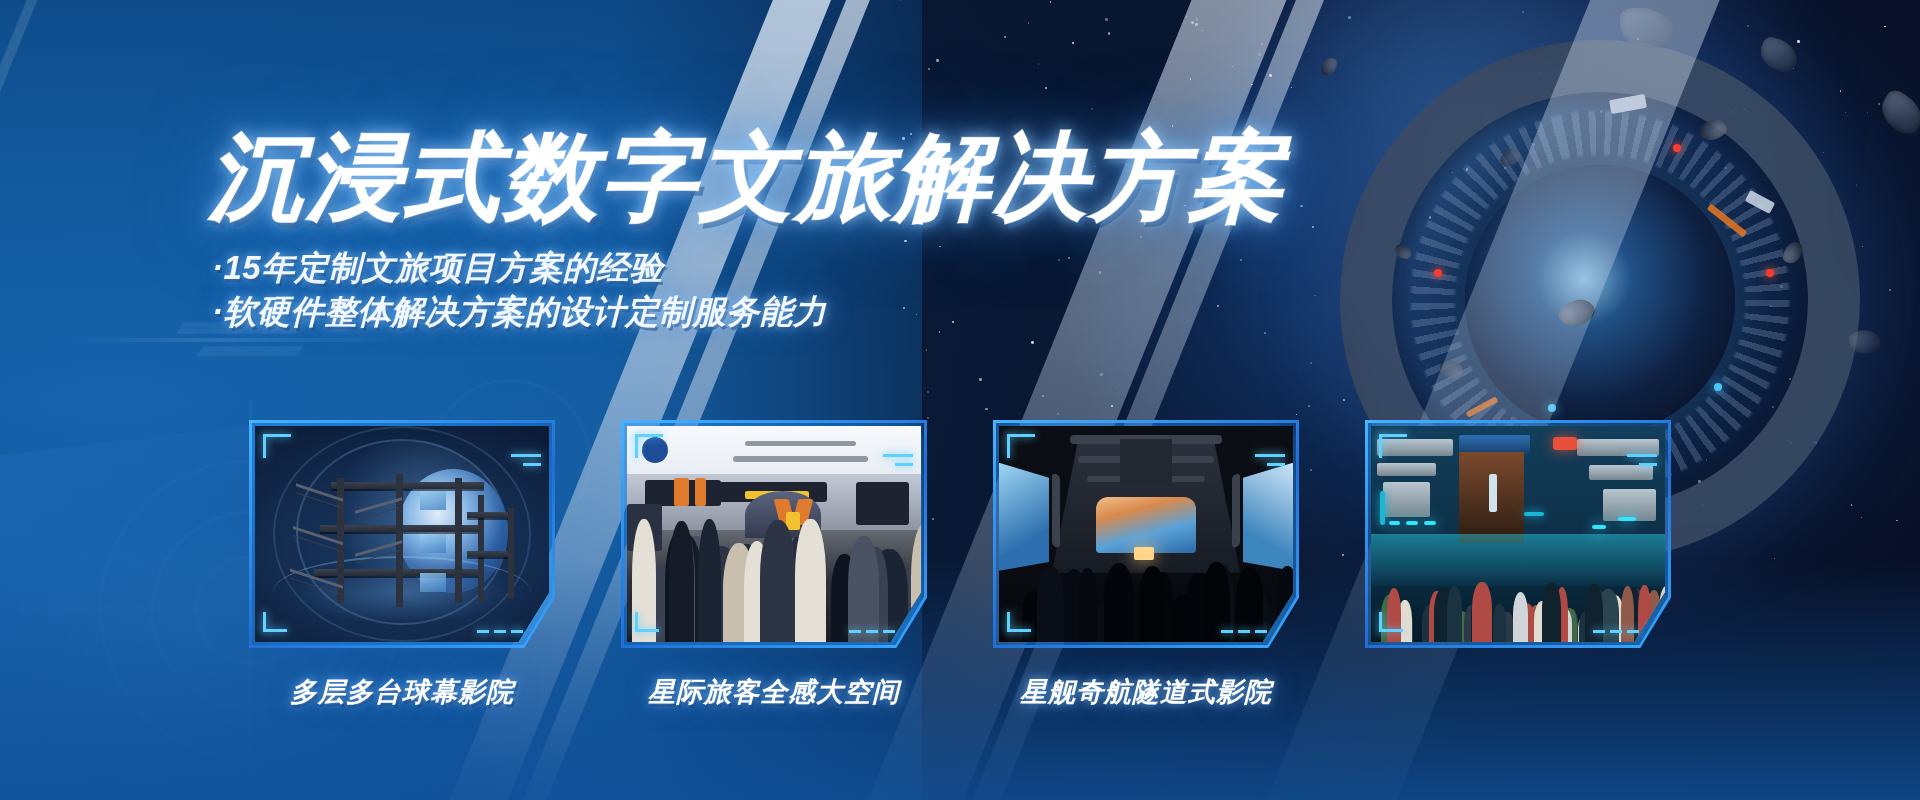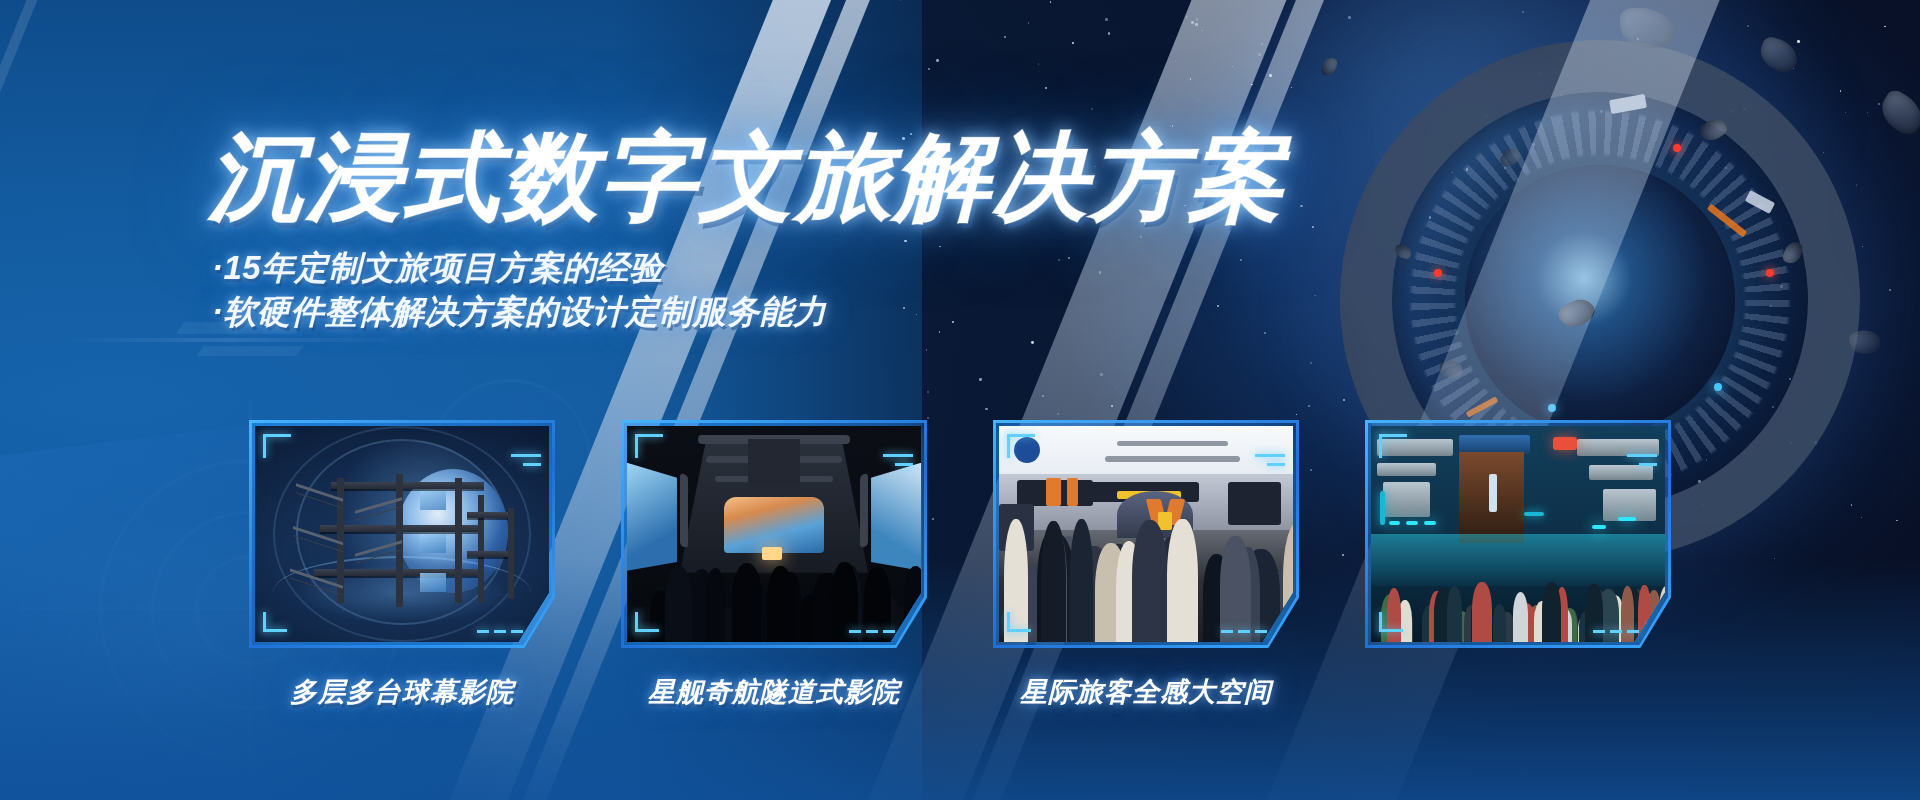--- a/index.html
+++ b/index.html
@@ -577,84 +577,20 @@
             <i style="background:#5fd0ff"></i>
             <i style="background:#5fd0ff"></i>
           </div>
       </div>
       <div class="caption">多层多台球幕影院</div>
     </div>
 
     <div class="card">
       <div class="frame">
         <div class="frame-inner">
-          <div class="shot sc3">
-            <div class="vp left"></div>
-            <div class="vp right"></div>
-            <div class="tunnel"></div>
-            <div class="vp center"></div>
-            <div class="rib" style="left:24%;top:4%;width:52%;height:9px;"></div>
-            <div class="rib" style="left:27%;top:14%;width:46%;height:7px;"></div>
-            <div class="rib" style="left:30%;top:23%;width:40%;height:6px;"></div>
-            <div class="rib" style="left:41%;top:6%;width:18%;height:22%;background:#222731;border-radius:0;"></div>
-            <div class="rib" style="left:18%;top:22%;width:8px;height:34%;transform:skewY(22deg);"></div>
-            <div class="rib" style="right:18%;top:22%;width:8px;height:34%;transform:skewY(-22deg);"></div>
-            <div class="phone" style="left:46%;top:56%;width:20px;height:13px;"></div>
-            <div id="crowd3" class="crowd" style="position: absolute; left: 0px; right: 0px; bottom: 0px; height: 55%;">
-                <i style="left: 63.1806%; width: 26.8453px; height: 69.2722px; background: rgb(3, 5, 10); z-index: 69;"></i>
-                <i style="left: 56.2059%; width: 24.0055px; height: 48.3342px; background: rgb(7, 10, 18); z-index: 48;"></i>
-                <i style="left: 71.924%; width: 23.7329px; height: 76.9769px; background: rgb(10, 14, 22); z-index: 77;"></i>
-                <i style="left: 43.1198%; width: 28.4924px; height: 49.9543px; background: rgb(5, 8, 14); z-index: 50;"></i>
-                <i style="left: 80.6065%; width: 26.6158px; height: 74.9163px; background: rgb(2, 4, 8); z-index: 75;"></i>
-                <i style="left: 35.6533%; width: 30.528px; height: 79.4005px; background: rgb(3, 5, 10); z-index: 79;"></i>
-                <i style="left: 97.454%; width: 18.4028px; height: 69.4969px; background: rgb(7, 10, 18); z-index: 69;"></i>
-                <i style="left: 85.5429%; width: 20.1716px; height: 47.3989px; background: rgb(10, 14, 22); z-index: 47;"></i>
-                <i style="left: 27.0091%; width: 18.436px; height: 73.7654px; background: rgb(5, 8, 14); z-index: 74;"></i>
-                <i style="left: 69.4677%; width: 26.56px; height: 80.0243px; background: rgb(2, 4, 8); z-index: 80;"></i>
-                <i style="left: 7.99289%; width: 22.0016px; height: 51.1888px; background: rgb(3, 5, 10); z-index: 51;"></i>
-                <i style="left: 38.7243%; width: 22.3095px; height: 62.3951px; background: rgb(7, 10, 18); z-index: 62;"></i>
-                <i style="left: 99.2591%; width: 24.1913px; height: 74.8198px; background: rgb(10, 14, 22); z-index: 75;"></i>
-                <i style="left: 10.7189%; width: 26.0394px; height: 49.7838px; background: rgb(5, 8, 14); z-index: 50;"></i>
-                <i style="left: 58.5221%; width: 26.7426px; height: 48.4144px; background: rgb(2, 4, 8); z-index: 48;"></i>
-                <i style="left: 80.1994%; width: 27.4784px; height: 48.2533px; background: rgb(3, 5, 10); z-index: 48;"></i>
-                <i style="left: 80.0167%; width: 21.5667px; height: 44.7645px; background: rgb(7, 10, 18); z-index: 45;"></i>
-                <i style="left: 13.0725%; width: 26.6359px; height: 75.8304px; background: rgb(10, 14, 22); z-index: 76;"></i>
-                <i style="left: 94.2491%; width: 23.2017px; height: 75.7051px; background: rgb(5, 8, 14); z-index: 76;"></i>
-                <i style="left: 47.7697%; width: 26.6524px; height: 75.7914px; background: rgb(2, 4, 8); z-index: 76;"></i>
-                <i style="left: 52.2729%; width: 20.5473px; height: 69.6112px; background: rgb(3, 5, 10); z-index: 70;"></i>
-                <i style="left: 21.3311%; width: 24.2877px; height: 73.4894px; background: rgb(7, 10, 18); z-index: 73;"></i>
-              </div>
-            <div class="seat" style="left:2%;bottom:0;width:96%;height:16%;"></div>
-          </div>
-        </div>
-        <div class="frame-edge"></div>
-        <div class="corner tl">
-            <i></i>
-            <i></i>
-          </div>
-        <div class="corner bl">
-            <i></i>
-            <i></i>
-          </div>
-        <div class="corner tr">
-            <i></i>
-            <i></i>
-          </div>
-        <div class="corner brdash">
-            <i style="background:#5fd0ff"></i>
-            <i style="background:#5fd0ff"></i>
-            <i style="background:#5fd0ff"></i>
-          </div>
-      </div>
-      <div class="caption">星舰奇航隧道式影院</div>
-    </div>
-
-    <div class="card">
-      <div class="frame">
-        <div class="frame-inner">
           <div class="shot sc2">
             <div class="banner-top"></div>
             <div class="logo-dot"></div>
             <div class="banner-line" style="top:7%;height:5px;left:40%;right:22%;"></div>
             <div class="banner-line" style="top:14%;left:36%;right:18%;"></div>
             <div class="wall"></div>
             <div class="dark" style="left:6%;top:25%;width:26%;height:12%;"></div>
             <div class="orange" style="left:16%;top:24%;width:5%;height:13%;"></div>
             <div class="orange" style="left:23%;top:24%;width:4%;height:13%;"></div>
             <div class="dark" style="left:30%;top:26%;width:38%;height:9%;"></div>
@@ -708,20 +644,84 @@
             <i></i>
             <i></i>
           </div>
         <div class="corner brdash">
             <i style="background:#5fd0ff"></i>
             <i style="background:#5fd0ff"></i>
             <i style="background:#5fd0ff"></i>
           </div>
       </div>
       <div class="caption">星际旅客全感大空间</div>
+    </div>
+
+    <div class="card">
+      <div class="frame">
+        <div class="frame-inner">
+          <div class="shot sc3">
+            <div class="vp left"></div>
+            <div class="vp right"></div>
+            <div class="tunnel"></div>
+            <div class="vp center"></div>
+            <div class="rib" style="left:24%;top:4%;width:52%;height:9px;"></div>
+            <div class="rib" style="left:27%;top:14%;width:46%;height:7px;"></div>
+            <div class="rib" style="left:30%;top:23%;width:40%;height:6px;"></div>
+            <div class="rib" style="left:41%;top:6%;width:18%;height:22%;background:#222731;border-radius:0;"></div>
+            <div class="rib" style="left:18%;top:22%;width:8px;height:34%;transform:skewY(22deg);"></div>
+            <div class="rib" style="right:18%;top:22%;width:8px;height:34%;transform:skewY(-22deg);"></div>
+            <div class="phone" style="left:46%;top:56%;width:20px;height:13px;"></div>
+            <div id="crowd3" class="crowd" style="position: absolute; left: 0px; right: 0px; bottom: 0px; height: 55%;">
+                <i style="left: 63.1806%; width: 26.8453px; height: 69.2722px; background: rgb(3, 5, 10); z-index: 69;"></i>
+                <i style="left: 56.2059%; width: 24.0055px; height: 48.3342px; background: rgb(7, 10, 18); z-index: 48;"></i>
+                <i style="left: 71.924%; width: 23.7329px; height: 76.9769px; background: rgb(10, 14, 22); z-index: 77;"></i>
+                <i style="left: 43.1198%; width: 28.4924px; height: 49.9543px; background: rgb(5, 8, 14); z-index: 50;"></i>
+                <i style="left: 80.6065%; width: 26.6158px; height: 74.9163px; background: rgb(2, 4, 8); z-index: 75;"></i>
+                <i style="left: 35.6533%; width: 30.528px; height: 79.4005px; background: rgb(3, 5, 10); z-index: 79;"></i>
+                <i style="left: 97.454%; width: 18.4028px; height: 69.4969px; background: rgb(7, 10, 18); z-index: 69;"></i>
+                <i style="left: 85.5429%; width: 20.1716px; height: 47.3989px; background: rgb(10, 14, 22); z-index: 47;"></i>
+                <i style="left: 27.0091%; width: 18.436px; height: 73.7654px; background: rgb(5, 8, 14); z-index: 74;"></i>
+                <i style="left: 69.4677%; width: 26.56px; height: 80.0243px; background: rgb(2, 4, 8); z-index: 80;"></i>
+                <i style="left: 7.99289%; width: 22.0016px; height: 51.1888px; background: rgb(3, 5, 10); z-index: 51;"></i>
+                <i style="left: 38.7243%; width: 22.3095px; height: 62.3951px; background: rgb(7, 10, 18); z-index: 62;"></i>
+                <i style="left: 99.2591%; width: 24.1913px; height: 74.8198px; background: rgb(10, 14, 22); z-index: 75;"></i>
+                <i style="left: 10.7189%; width: 26.0394px; height: 49.7838px; background: rgb(5, 8, 14); z-index: 50;"></i>
+                <i style="left: 58.5221%; width: 26.7426px; height: 48.4144px; background: rgb(2, 4, 8); z-index: 48;"></i>
+                <i style="left: 80.1994%; width: 27.4784px; height: 48.2533px; background: rgb(3, 5, 10); z-index: 48;"></i>
+                <i style="left: 80.0167%; width: 21.5667px; height: 44.7645px; background: rgb(7, 10, 18); z-index: 45;"></i>
+                <i style="left: 13.0725%; width: 26.6359px; height: 75.8304px; background: rgb(10, 14, 22); z-index: 76;"></i>
+                <i style="left: 94.2491%; width: 23.2017px; height: 75.7051px; background: rgb(5, 8, 14); z-index: 76;"></i>
+                <i style="left: 47.7697%; width: 26.6524px; height: 75.7914px; background: rgb(2, 4, 8); z-index: 76;"></i>
+                <i style="left: 52.2729%; width: 20.5473px; height: 69.6112px; background: rgb(3, 5, 10); z-index: 70;"></i>
+                <i style="left: 21.3311%; width: 24.2877px; height: 73.4894px; background: rgb(7, 10, 18); z-index: 73;"></i>
+              </div>
+            <div class="seat" style="left:2%;bottom:0;width:96%;height:16%;"></div>
+          </div>
+        </div>
+        <div class="frame-edge"></div>
+        <div class="corner tl">
+            <i></i>
+            <i></i>
+          </div>
+        <div class="corner bl">
+            <i></i>
+            <i></i>
+          </div>
+        <div class="corner tr">
+            <i></i>
+            <i></i>
+          </div>
+        <div class="corner brdash">
+            <i style="background:#5fd0ff"></i>
+            <i style="background:#5fd0ff"></i>
+            <i style="background:#5fd0ff"></i>
+          </div>
+      </div>
+      <div class="caption">星舰奇航隧道式影院</div>
     </div>
 
     <div class="card">
       <div class="frame">
         <div class="frame-inner">
           <div class="shot sc4">
             <div class="set"></div>
             <div class="slab" style="left:2%;top:6%;width:26%;height:8%;"></div>
             <div class="slab" style="left:2%;top:17%;width:20%;height:6%;"></div>
             <div class="slab" style="left:4%;top:26%;width:16%;height:16%;"></div>

